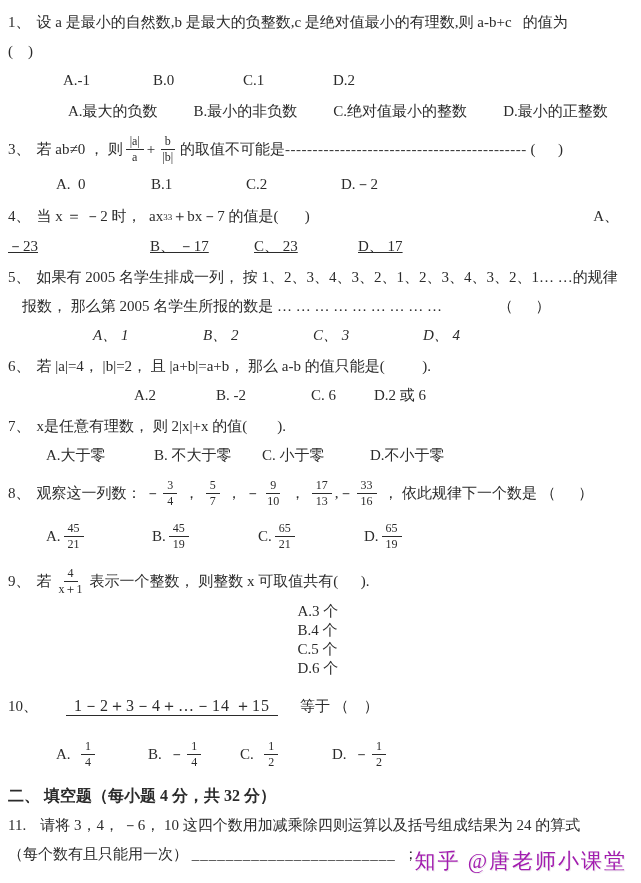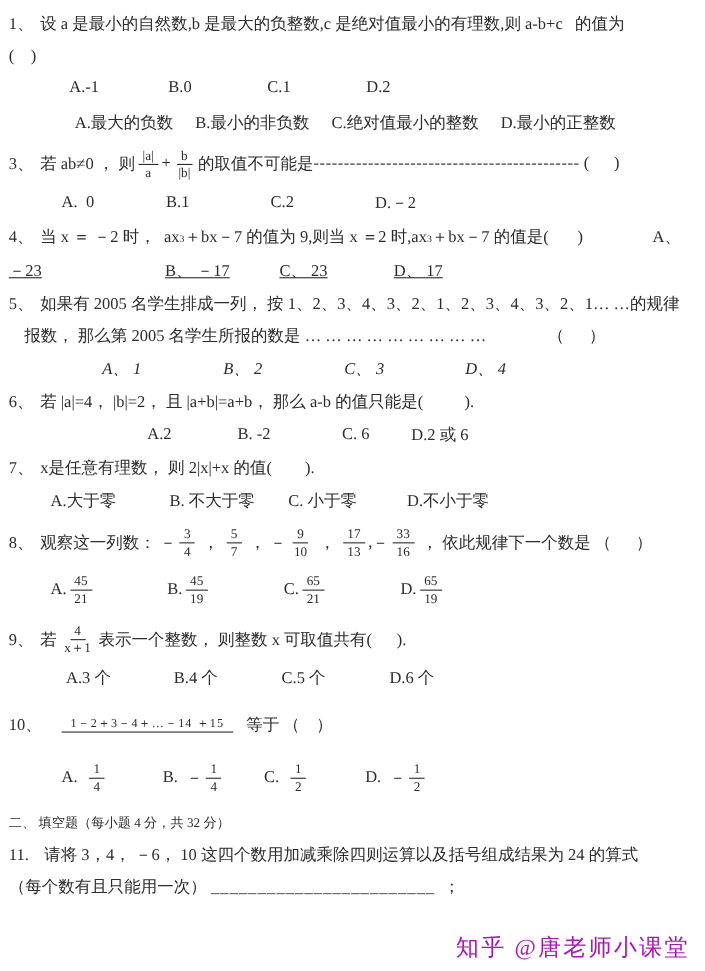--- a/index.html
+++ b/index.html
@@ -25,45 +25,45 @@
   .fline > span { white-space: pre; }
   .tail-right { margin-left: auto; padding-right: 14px; }
 
   
   .frac {
     display: inline-flex; flex-direction: column; align-items: center;
     vertical-align: middle; font-size: 12px; line-height: 1.2; margin: 0 3px;
   }
   .frac .fn { border-bottom: 1px solid #2b2b2b; padding: 0 4px; }
   .frac .fd { padding: 0 4px; }
-  .bigfrac { font-size: 11px; margin: 0 12px; gap: 32px; }
+  .bigfrac { font-size: 16px; margin: 0 22px; gap: 32px; }
   .bigfrac .fn, .bigfrac .fd { padding: 0 8px; letter-spacing: 1px; }
 
   sup.sup { font-size: 9px; vertical-align: super; line-height: 0; }
 
   
   .opts { display: flex; align-items: center; min-height: 29px; }
   .opts > span, .opts > .opt { white-space: pre; }
   .opt { display: inline-flex; align-items: center; }
 
   .r1  { padding-left: 55px; }  .r1  > span { min-width: 90px; }
-  .r2  { padding-left: 60px; gap: 20px; }
+  .r2  { padding-left: 60px; gap: 36px; }
   .r3  { padding-left: 48px; }  .r3  > span { min-width: 95px; }
   .r4  > span { min-width: 104px; text-decoration: underline; } .r4 > span:first-child { min-width: 142px; }
   .r5  { padding-left: 85px; }  .r5  > span { min-width: 110px; font-style: italic; }
   .r6  { padding-left: 58px; }  .r6  > span { min-width: 90px; text-align: right; }
   .r7  { padding-left: 38px; }  .r7  > span { min-width: 108px; }
   .r8  { padding-left: 38px; min-height: 44px; }  .r8  > .opt { min-width: 106px; }
-  .r9  { padding-left: 52px; }  .r9  > span { min-width: 98px; }
+  .r9  { padding-left: 52px; flex-direction: column; }  .r9  > span { min-width: 98px; }
   .r10 { padding-left: 48px; min-height: 44px; } .r10 > .opt { min-width: 92px; }
 
   .q { margin-bottom: 2px; }
   .dashes { letter-spacing: 0.5px; color: #3a3a3a; }
 
-  .sect { font-weight: normal; font-size: 12px; min-height: 31px; line-height: 31px; margin-top: 4px; }
+  .sect { font-weight: bold; font-size: 16px; min-height: 31px; line-height: 31px; margin-top: 4px; }
 
   .blankline { letter-spacing: 1px; }
 
   .watermark {
     position: absolute; right: 14px; bottom: 8px;
     color: #a21caf; font-size: 21px; letter-spacing: 2px;
     text-shadow: 1px 1px 0 #ededed;
     user-select: none;
   }
 </style>
@@ -108,21 +108,21 @@
       <span>B.1</span>
       <span>C.2</span>
       <span>D.－2</span>
     </div>
   </section>
 
   <section class="q">
     <div class="line fline" style="min-height:31px">
       <span class="qnum">4、</span>
       <span>当 x ＝ －2 时，  ax</span><sup class="sup">3</sup>
-      <span>＋bx－7 的值为 9,则当 x ＝2 时,ax</span><sup class="sup">3</sup>
+      <sup class="sup">3</sup>
       <span>＋bx－7 的值是(       )</span>
       <span class="tail-right">A、</span>
     </div>
     <div class="opts r4">
       <span>－23</span>
       <span>B、 －17</span>
       <span>C、 23</span>
       <span>D、 17</span>
     </div>
   </section>

